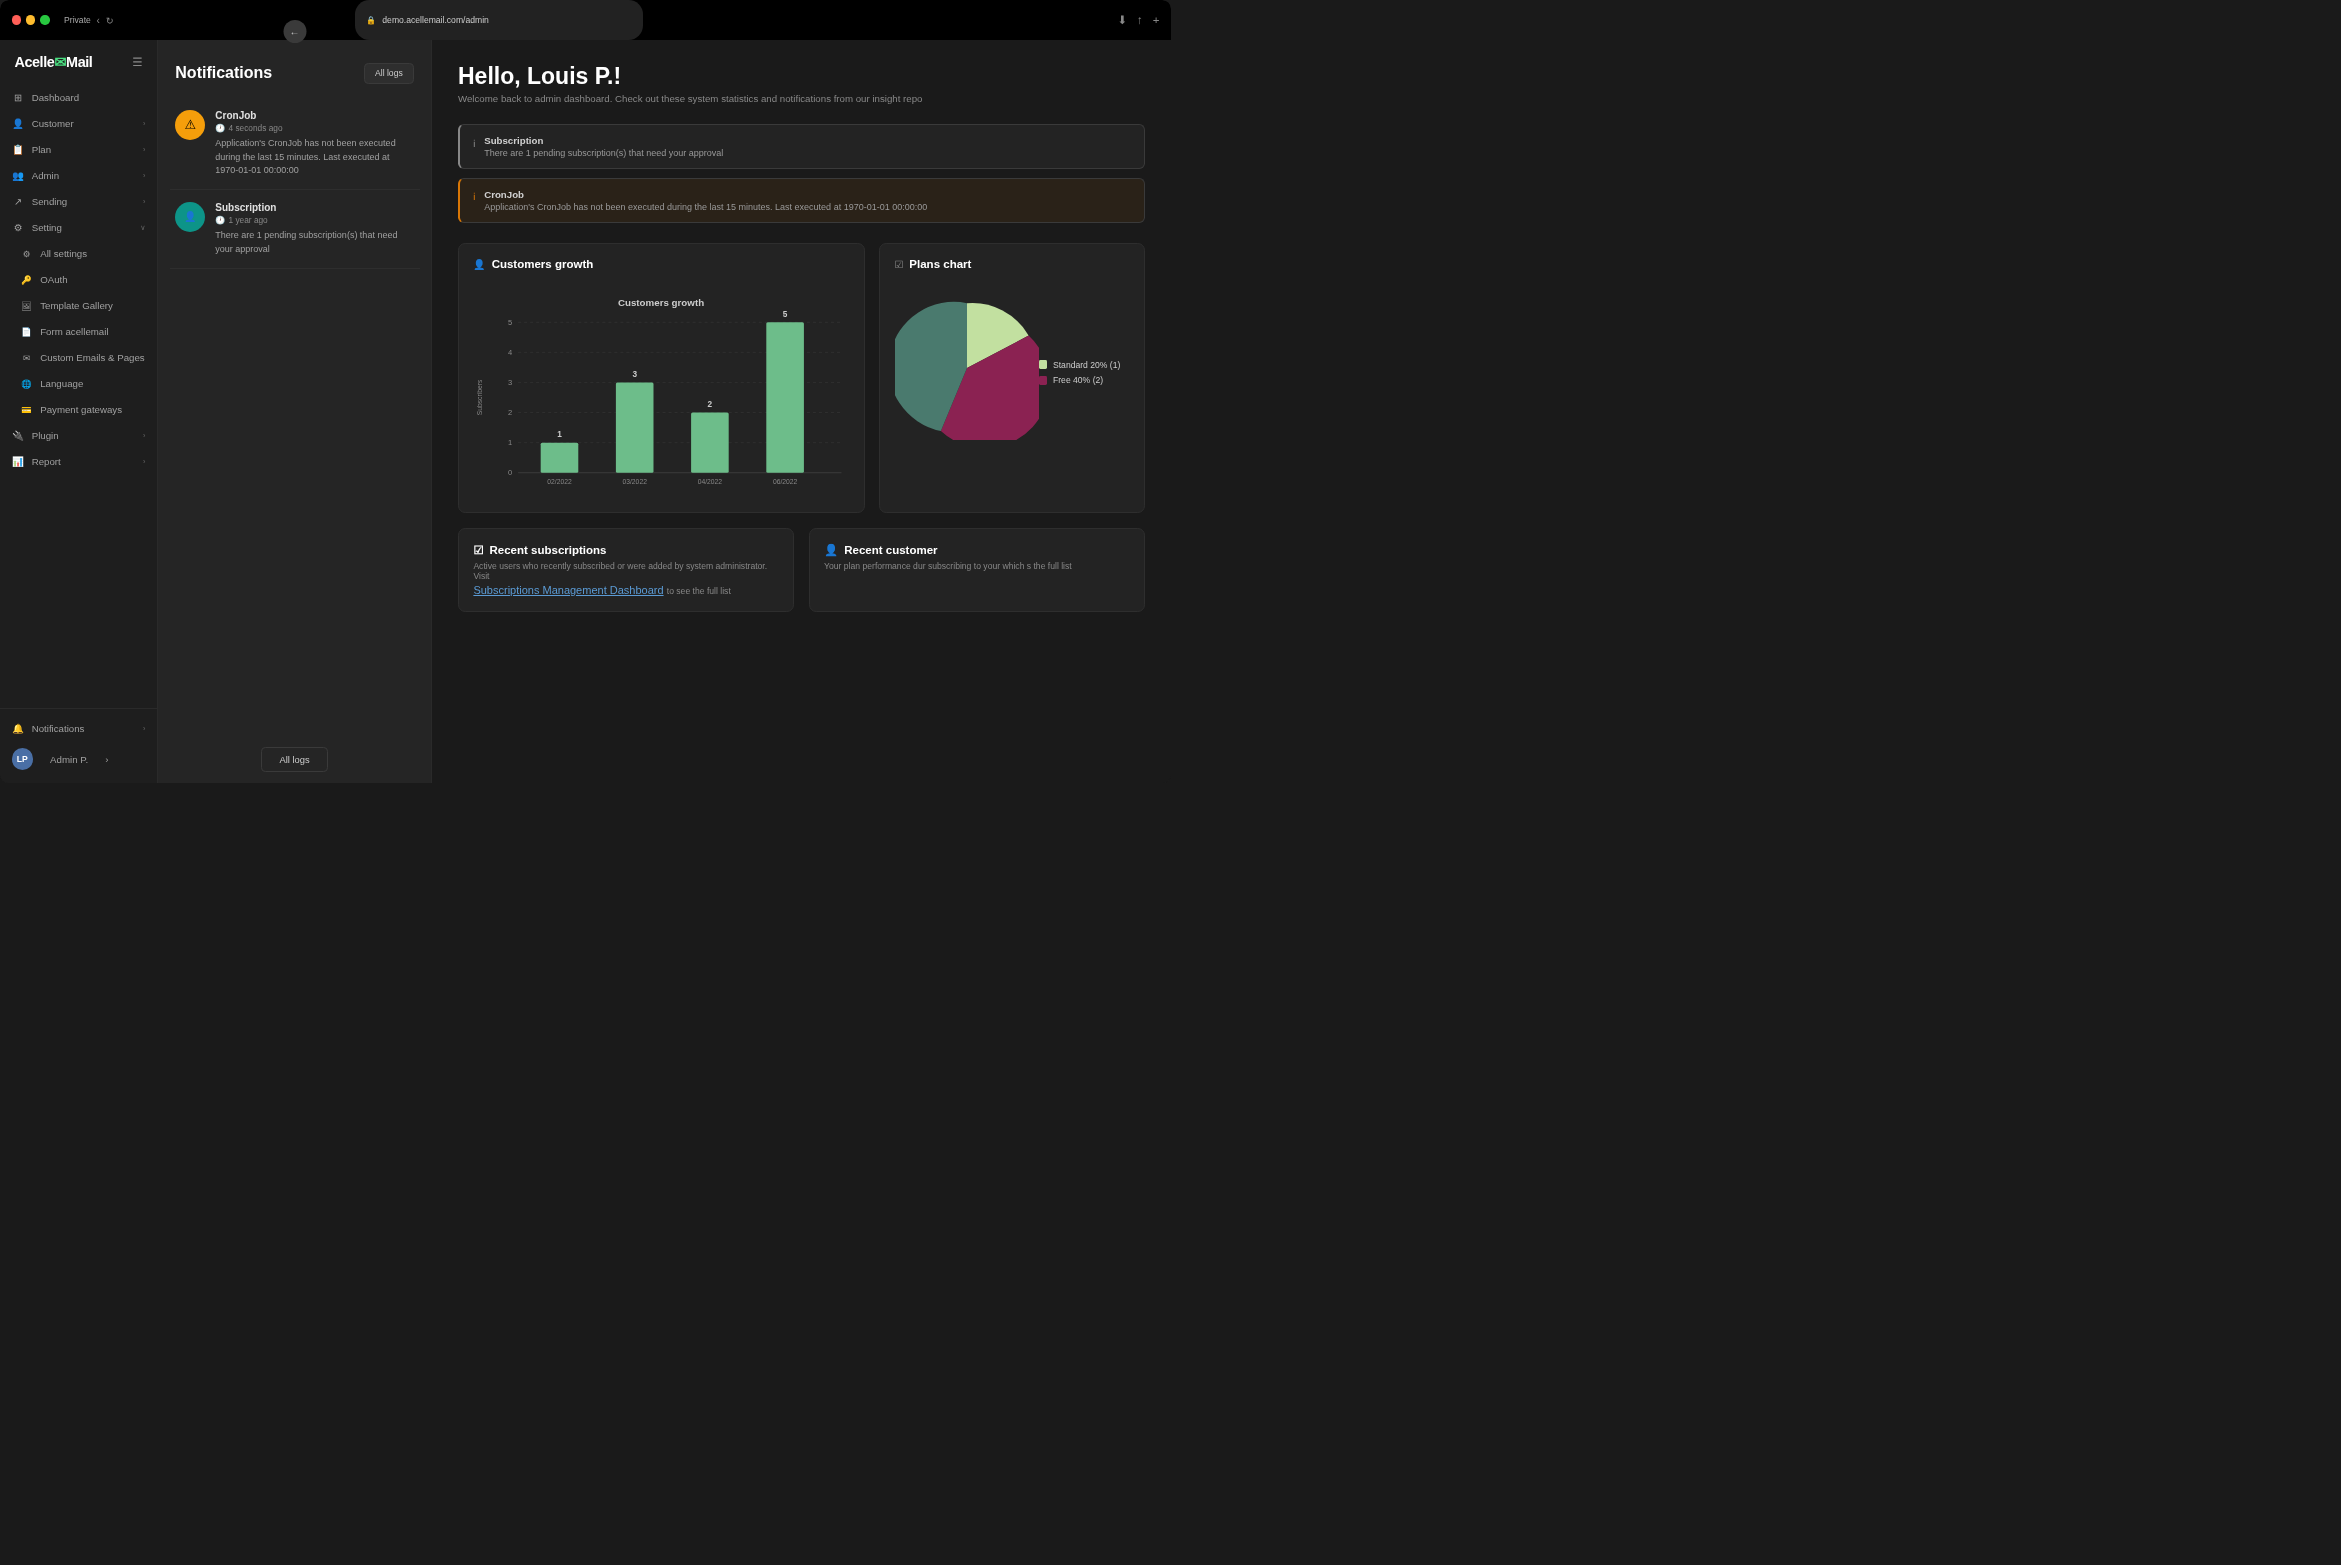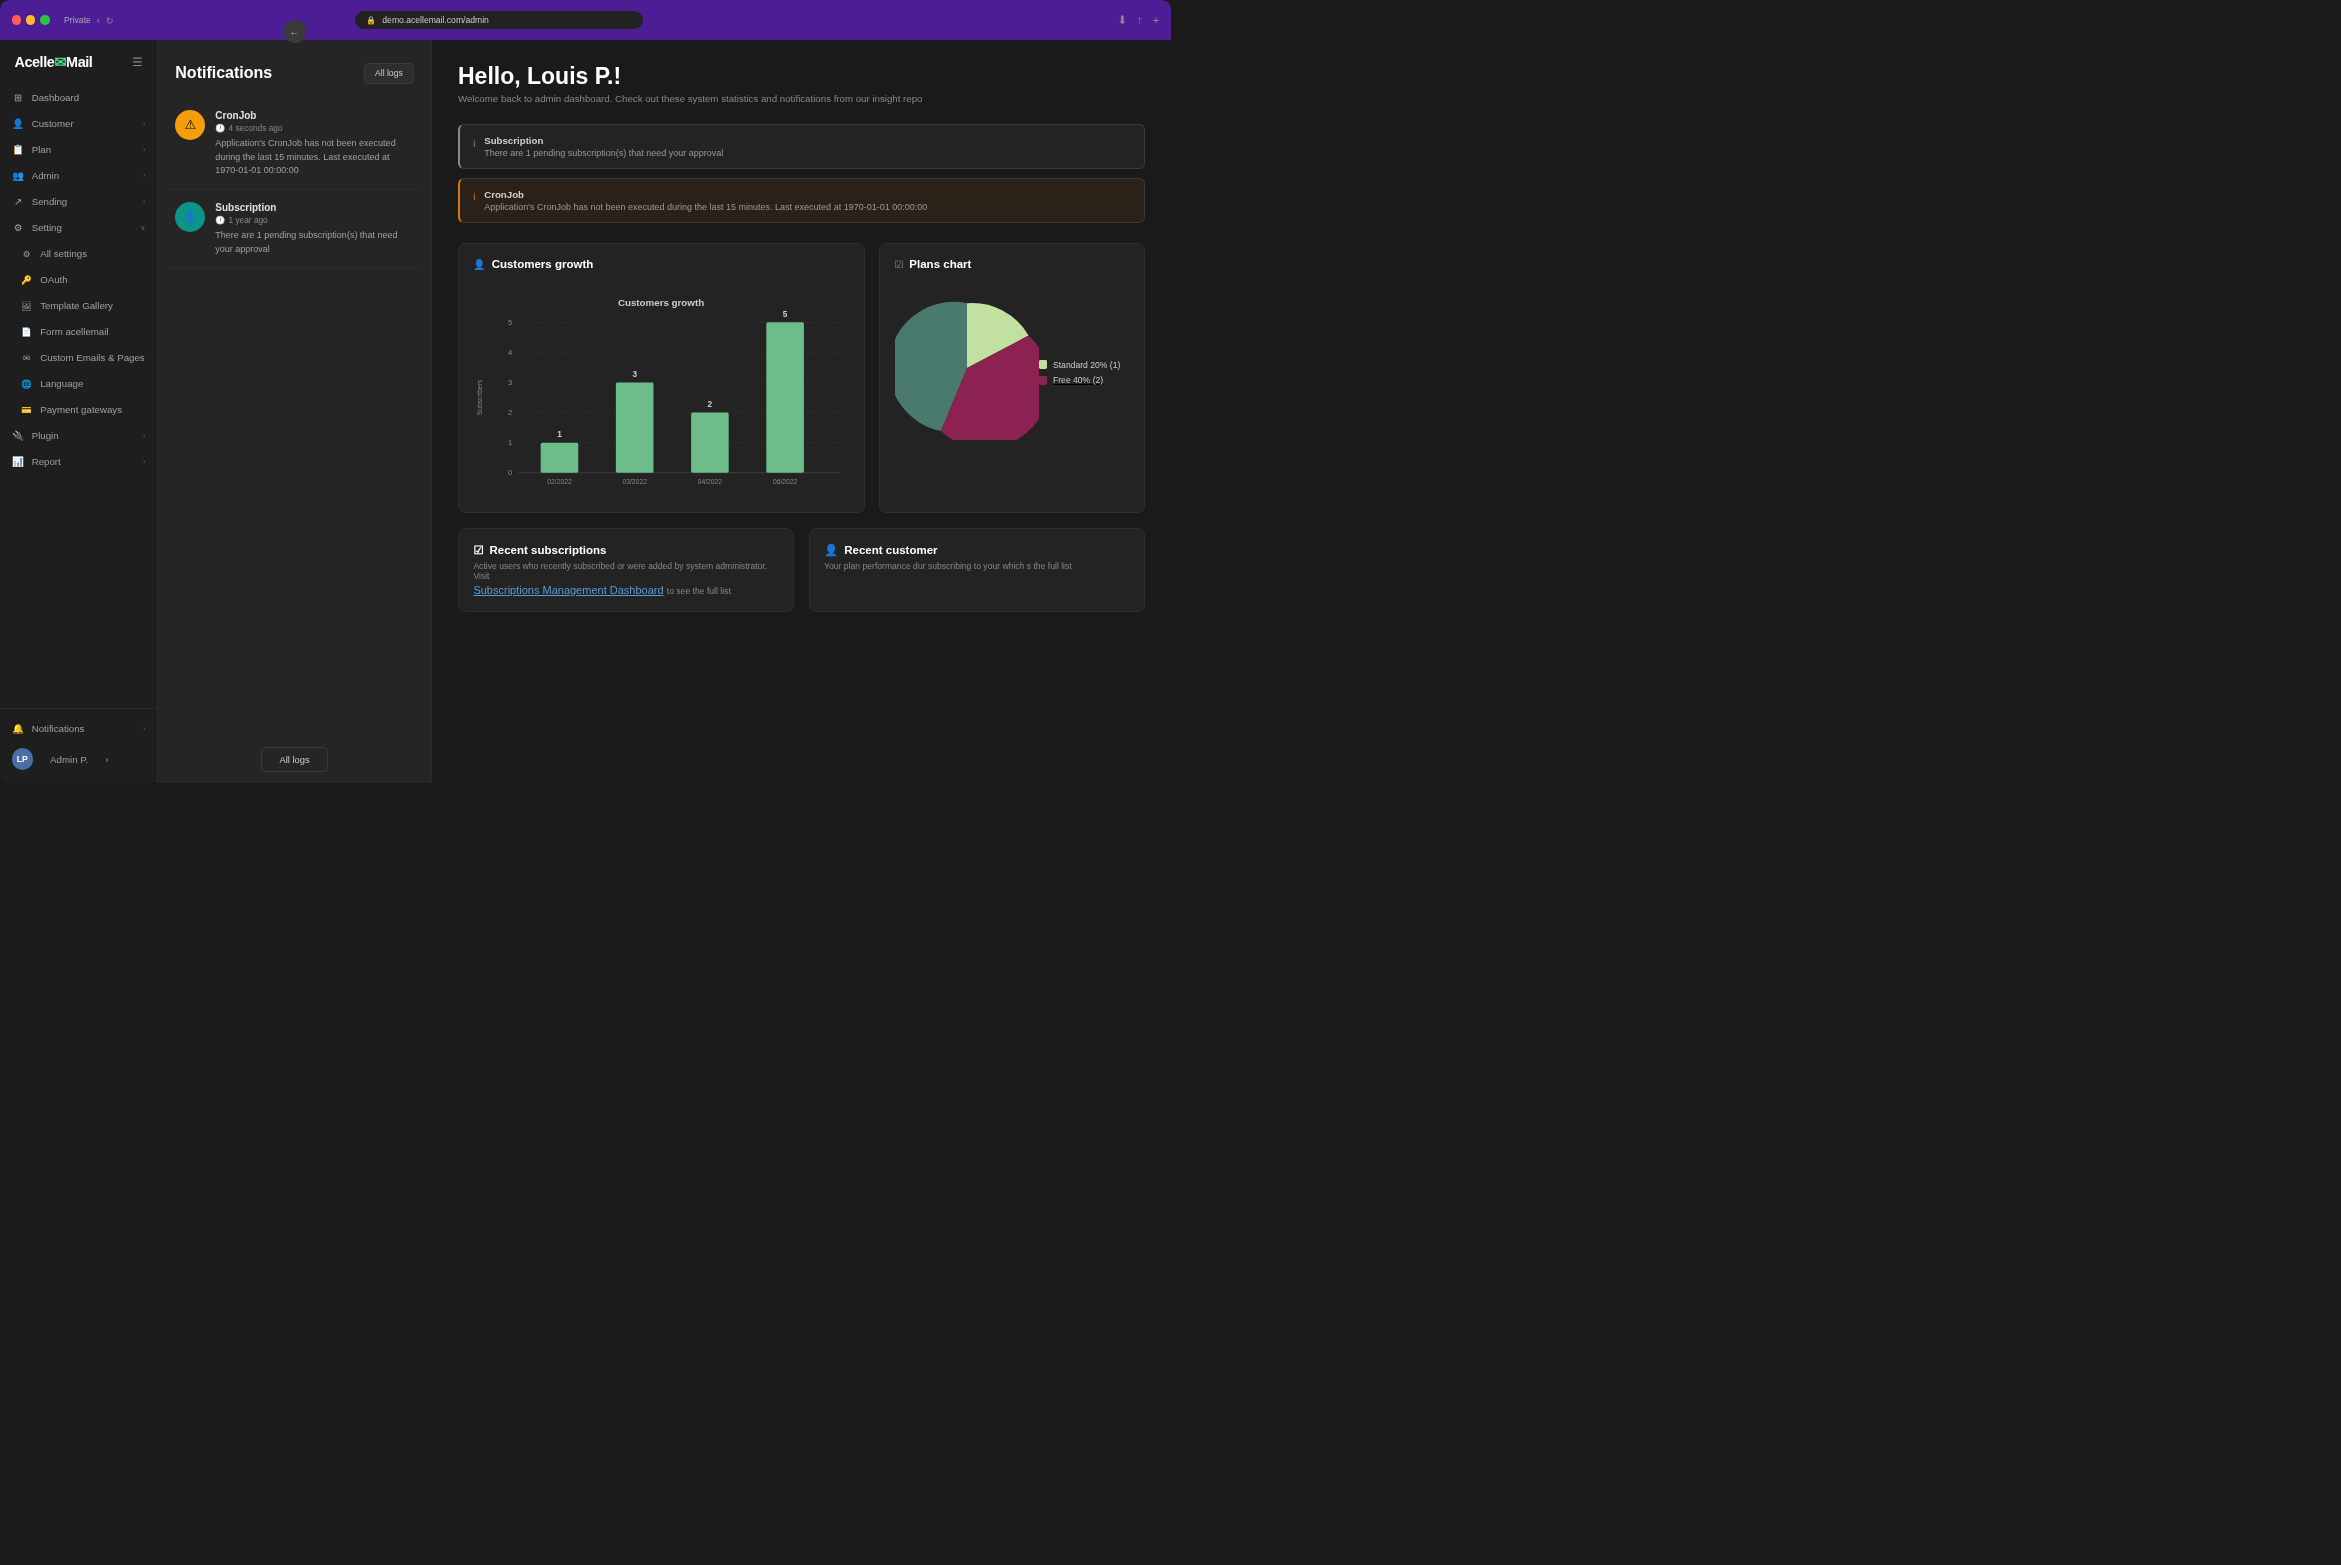--- a/index.html
+++ b/index.html
@@ -7,24 +7,23 @@
       background: #1a1a1a;
       font-family: -apple-system, BlinkMacSystemFont, 'Segoe UI', sans-serif;
       width: 1171px;
       height: 783px;
       overflow: hidden;
       border-radius: 8.6px;
     }
 
     
     .browser-chrome {
-      background: #4c1d95;
+      background: #000000;
       height: 40px;
       display: flex;
-      align-items: center;
       padding: 0 11.5px;
       gap: 8.6px;
       border-radius: 8.6px 8.6px 0 0;
     }
     .traffic-lights {
       display: flex;
       gap: 5px;
       align-items: center;
     }
     .tl { width: 9.4px; height: 9.4px; border-radius: 50%; }
@@ -551,21 +550,21 @@
 
             <path d="M100,100 L185.6,55 A90,90 0 0,1 63.7,187.6 Z" fill="#8b2252"></path>
 
             <path d="M100,100 L63.7,187.6 A90,90 0 0,1 100,10 Z" fill="#4a7a6e"></path>
           </svg>
           <div style="margin-top:8.6px; display:flex; flex-direction:column; gap:5.8px;">
             <div style="display:flex; align-items:center; gap:5.8px;">
               <div style="width:8.6px;height:8.6px;background:#c2e0a0;border-radius:1.4px;"></div>
               <span style="font-size:8.6px;color:#ccc;">Standard 20% (1)</span>
             </div>
-            <div style="display:flex; align-items:center; gap:5.8px;text-decoration:underline;">
+            <div style="display:flex; align-items:center; gap:5.8px;">
               <div style="width:8.6px;height:8.6px;background:#8b2252;border-radius:1.4px;"></div>
               <span style="font-size:8.6px;color:#ccc;">Free 40% (2)</span>
             </div>
           </div>
         </div>
       </div>
     </div>
 
     <div class="bottom-row">
       <div class="bottom-card">

